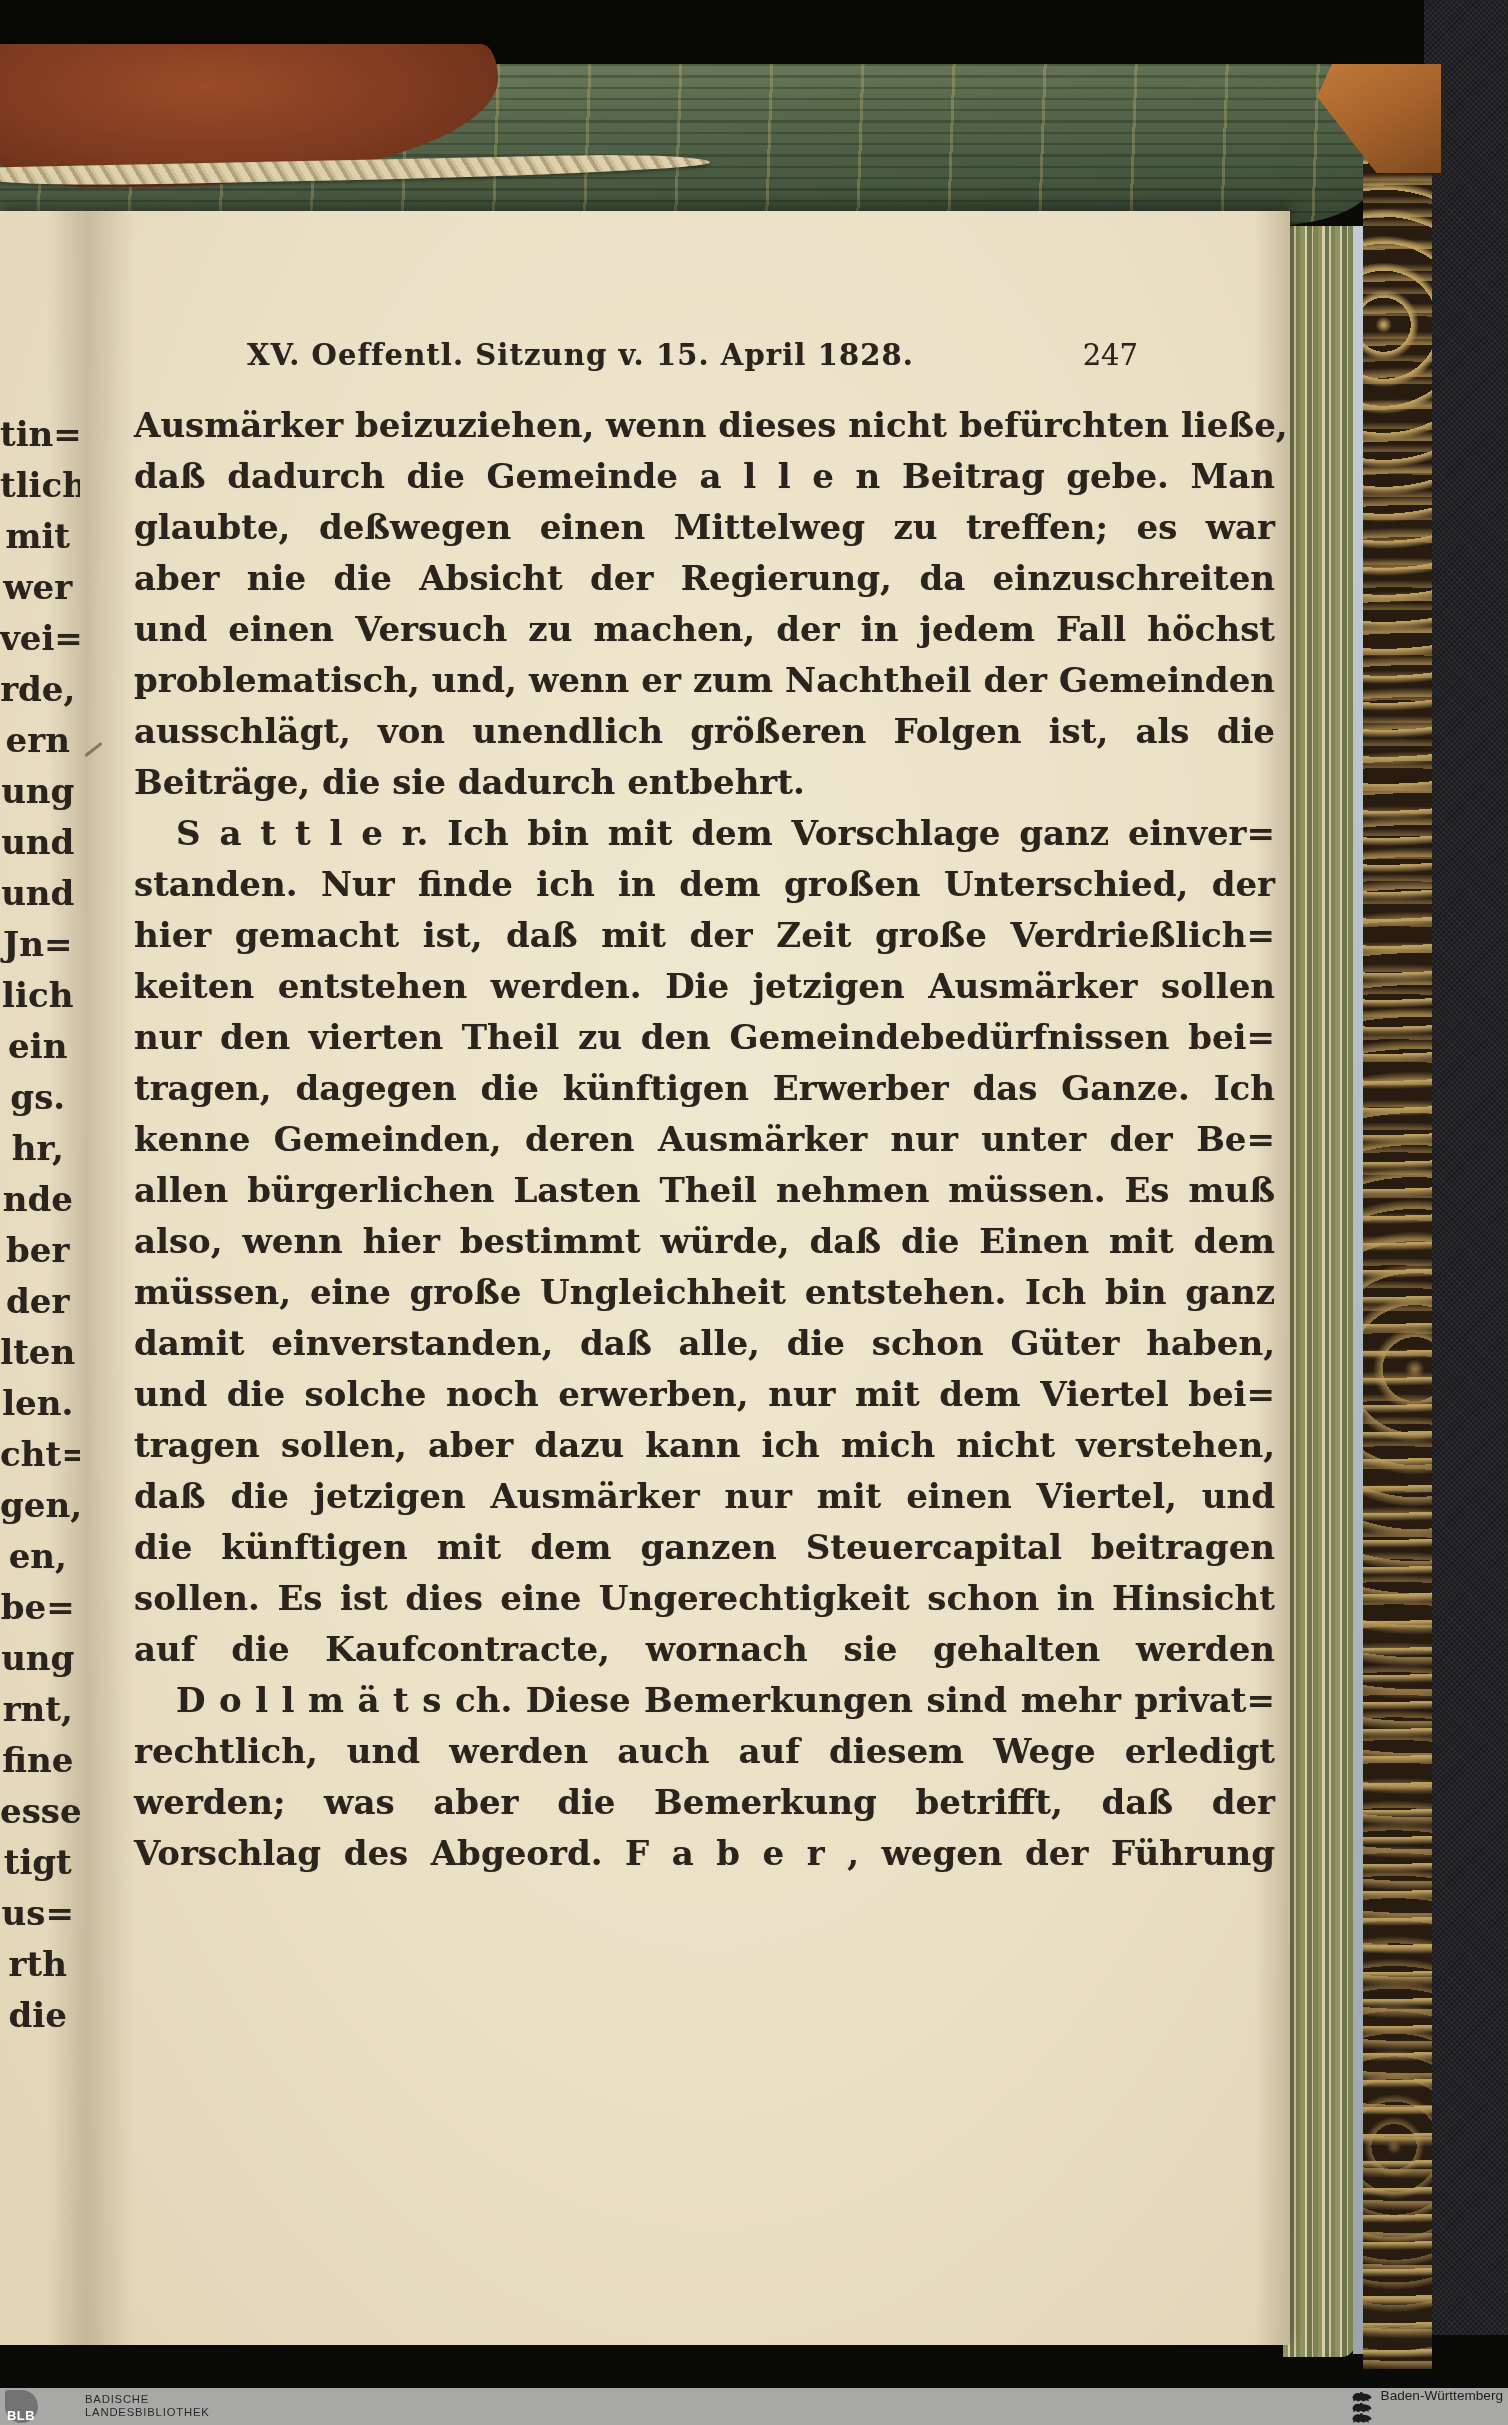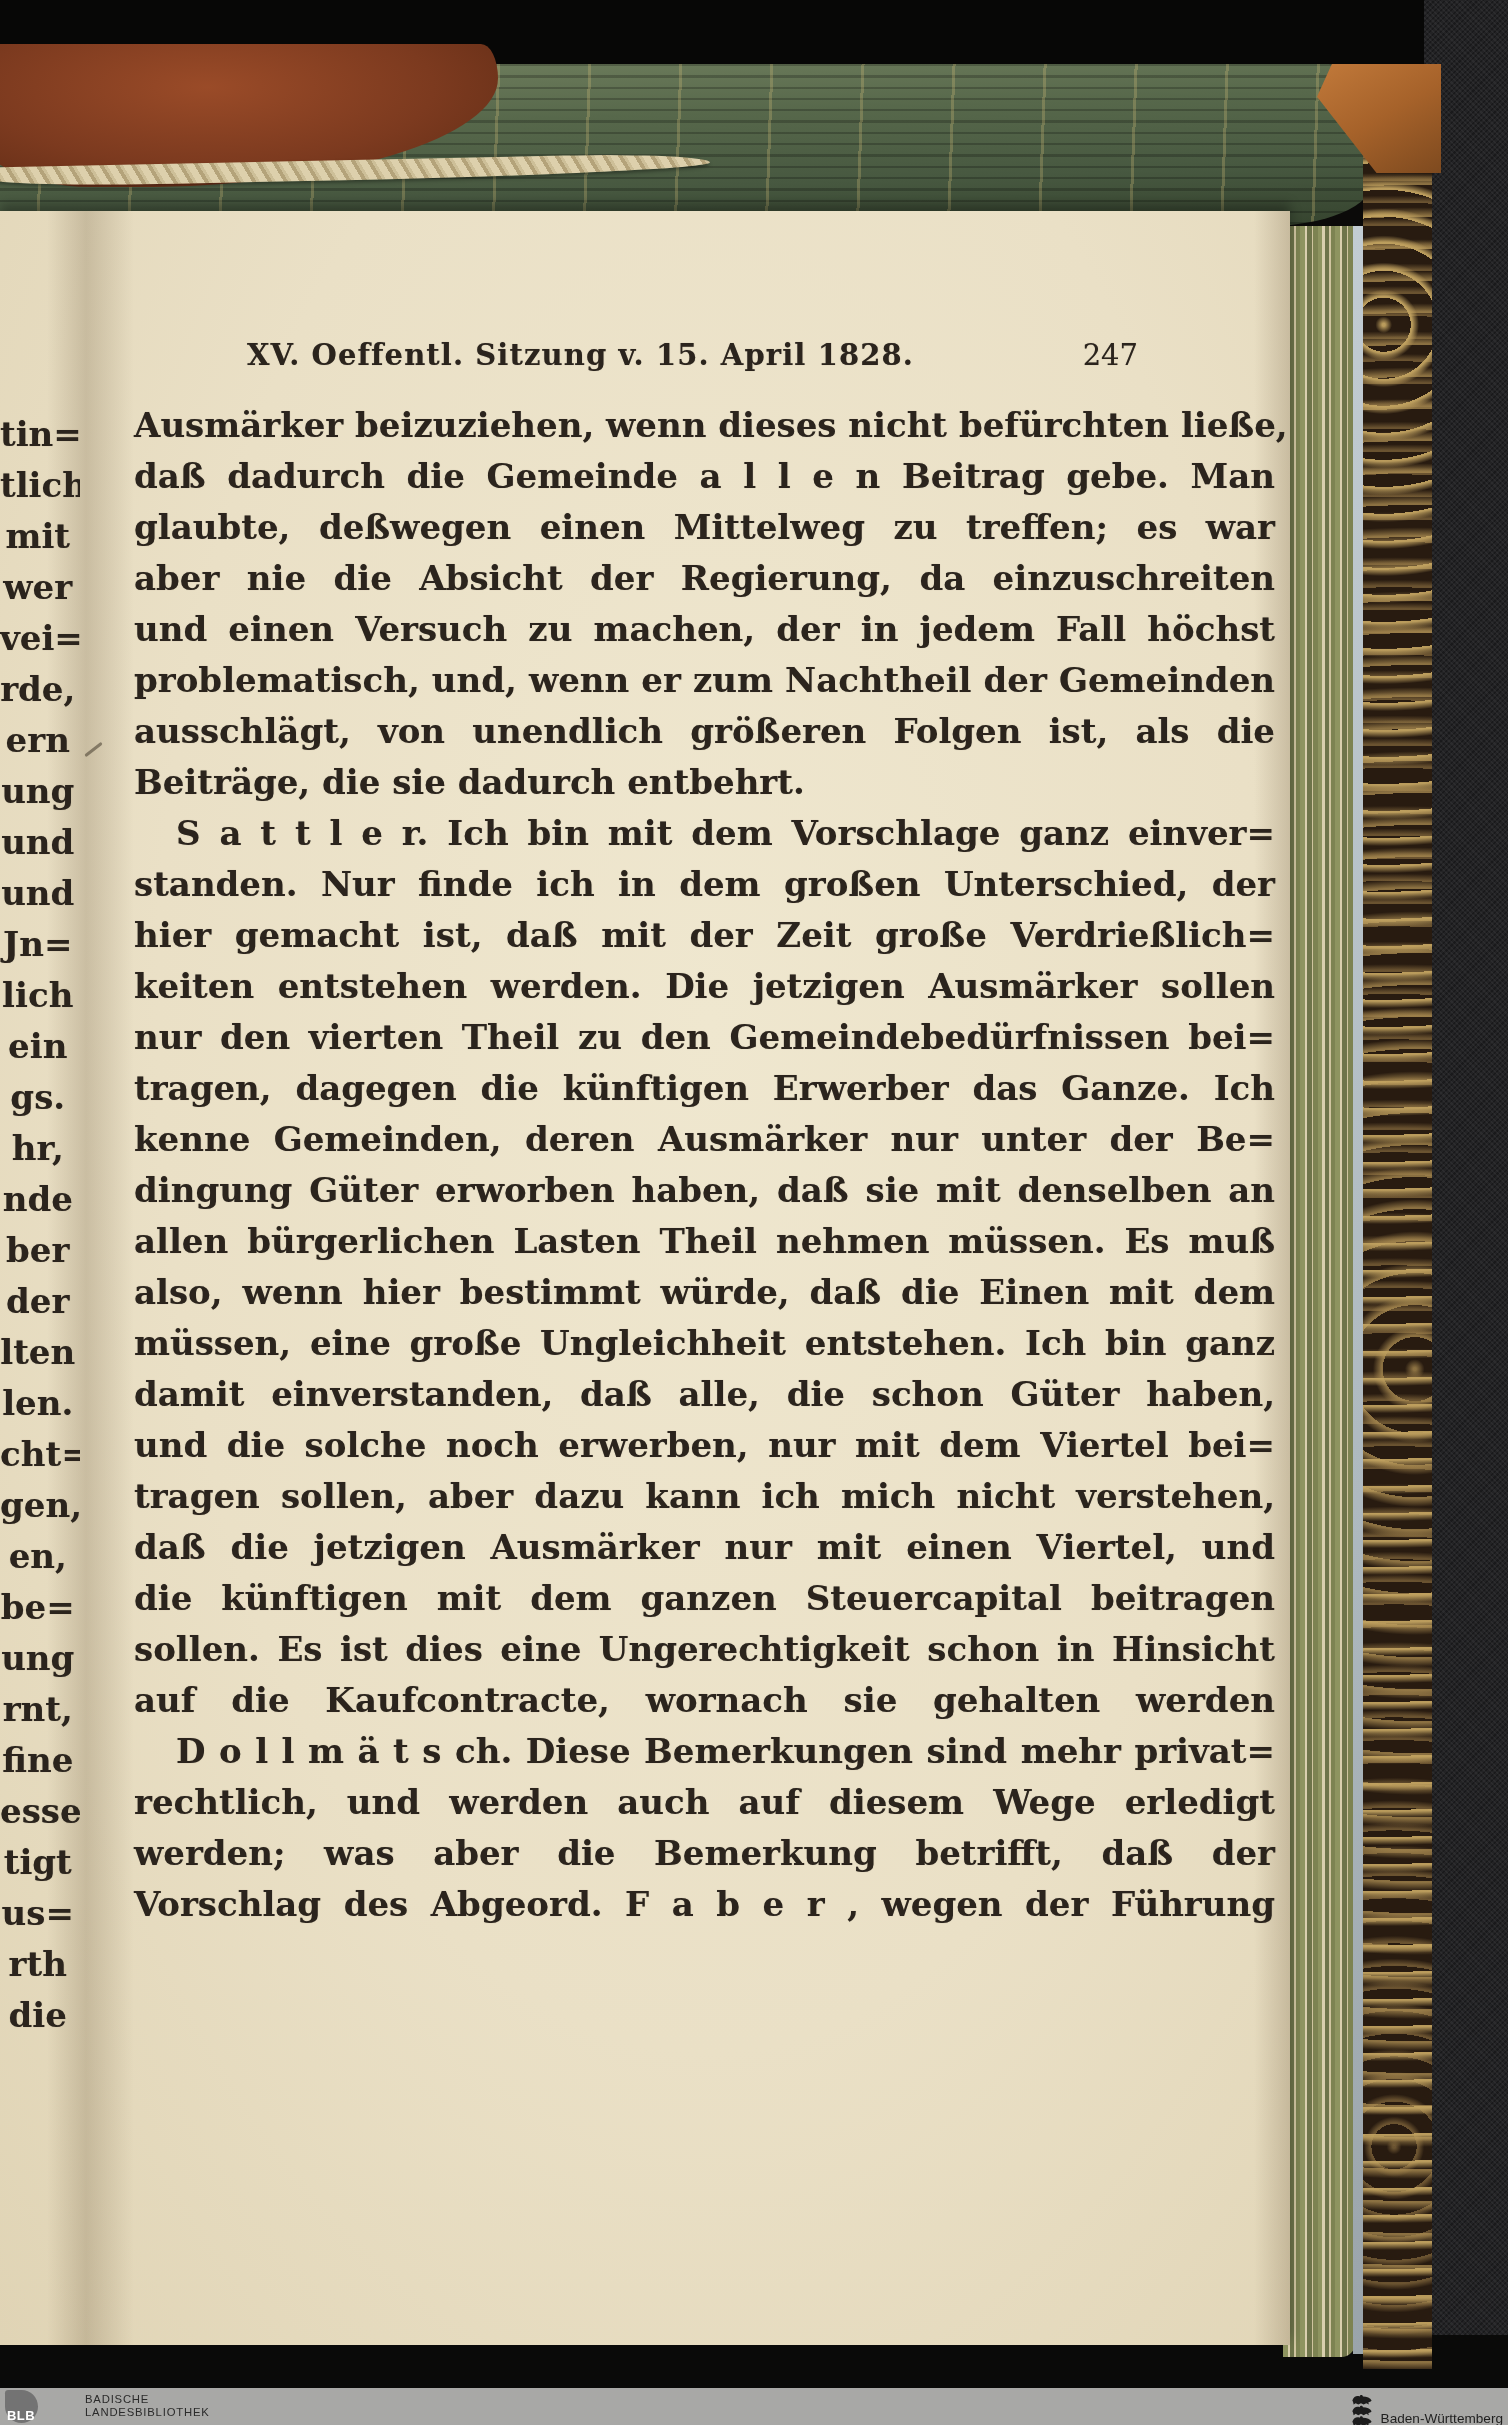--- a/index.html
+++ b/index.html
@@ -128,21 +128,21 @@
     color:#ffffff;font-family:"Liberation Sans",sans-serif;
     font-size:13px;font-weight:bold;letter-spacing:0.4px;
   }
   .blb-name{
     position:absolute;left:45px;top:4.5px;
     font-family:"Liberation Sans",sans-serif;font-size:11.3px;font-weight:normal;
     line-height:13.6px;letter-spacing:0.8px;color:#2b2b2b;margin-left:40px;
   }
   .bw-group{
     position:absolute;right:6px;top:0;height:38px;
-    display:flex;align-items:flex-end;gap:7.5px;
+    display:flex;align-items:flex-start;gap:7.5px;
   }
   .bw-arms{width:22.6px;height:35px;}
   .bw-label{
     font-family:"Liberation Sans",sans-serif;font-size:13.6px;color:#1f1f1f;
   }
 </style>
 </head>
 <body>
 
 <div class="abs backdrop-top"></div>
@@ -212,21 +212,20 @@
       <div class="bodyline">problematisch, und, wenn er zum Nachtheil der Gemeinden</div>
       <div class="bodyline">ausschlägt, von unendlich größeren Folgen ist, als die</div>
       <div class="bodyline lastline">Beiträge, die sie dadurch entbehrt.</div>
       <div class="bodyline indent">S a t t l e r. Ich bin mit dem Vorschlage ganz einver=</div>
       <div class="bodyline">standen. Nur finde ich in dem großen Unterschied, der</div>
       <div class="bodyline">hier gemacht ist, daß mit der Zeit große Verdrießlich=</div>
       <div class="bodyline">keiten entstehen werden. Die jetzigen Ausmärker sollen</div>
       <div class="bodyline">nur den vierten Theil zu den Gemeindebedürfnissen bei=</div>
       <div class="bodyline">tragen, dagegen die künftigen Erwerber das Ganze. Ich</div>
       <div class="bodyline">kenne Gemeinden, deren Ausmärker nur unter der Be=</div>
-      <div class="bodyline">dingung Güter erworben haben, daß sie mit denselben an</div>
       <div class="bodyline">allen bürgerlichen Lasten Theil nehmen müssen. Es muß</div>
       <div class="bodyline">also, wenn hier bestimmt würde, daß die Einen mit dem</div>
       <div class="bodyline">müssen, eine große Ungleichheit entstehen. Ich bin ganz</div>
       <div class="bodyline">damit einverstanden, daß alle, die schon Güter haben,</div>
       <div class="bodyline">und die solche noch erwerben, nur mit dem Viertel bei=</div>
       <div class="bodyline">tragen sollen, aber dazu kann ich mich nicht verstehen,</div>
       <div class="bodyline">daß die jetzigen Ausmärker nur mit einen Viertel, und</div>
       <div class="bodyline">die künftigen mit dem ganzen Steuercapital beitragen</div>
       <div class="bodyline">sollen. Es ist dies eine Ungerechtigkeit schon in Hinsicht</div>
       <div class="bodyline">auf die Kaufcontracte, wornach sie gehalten werden</div>

